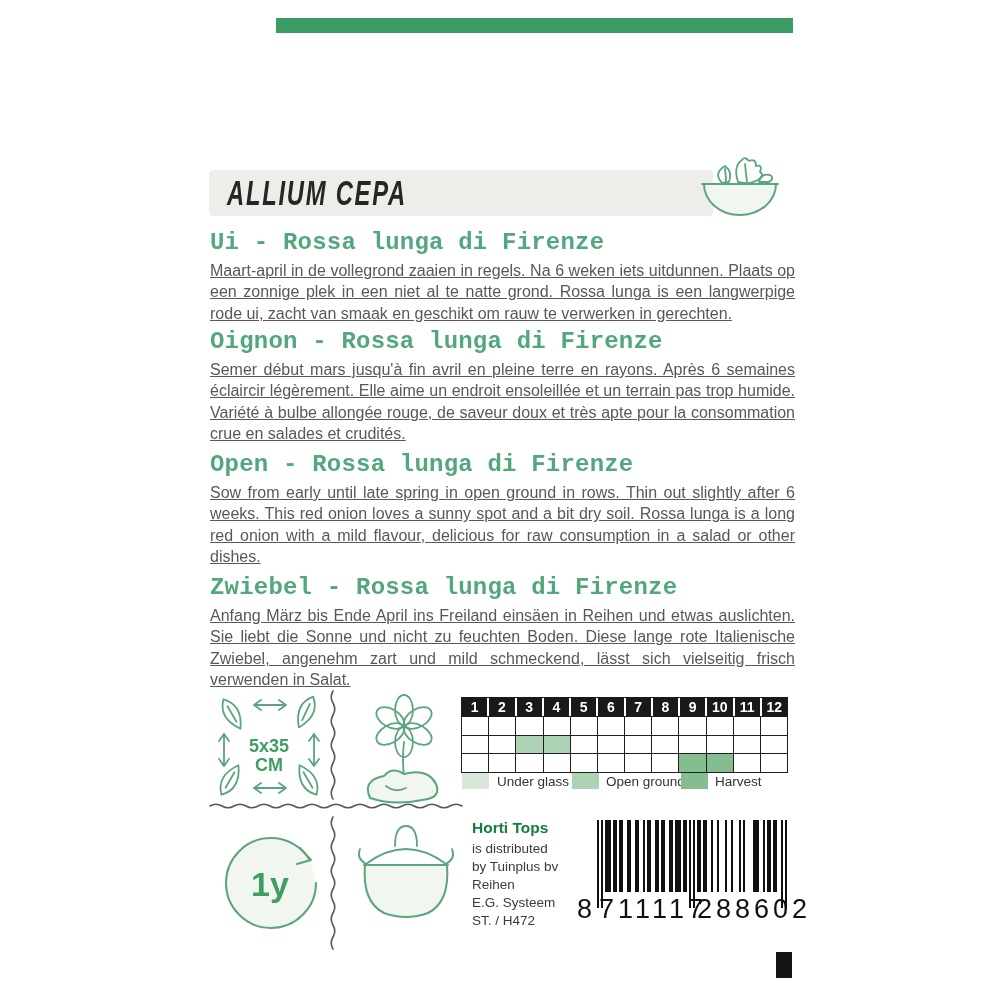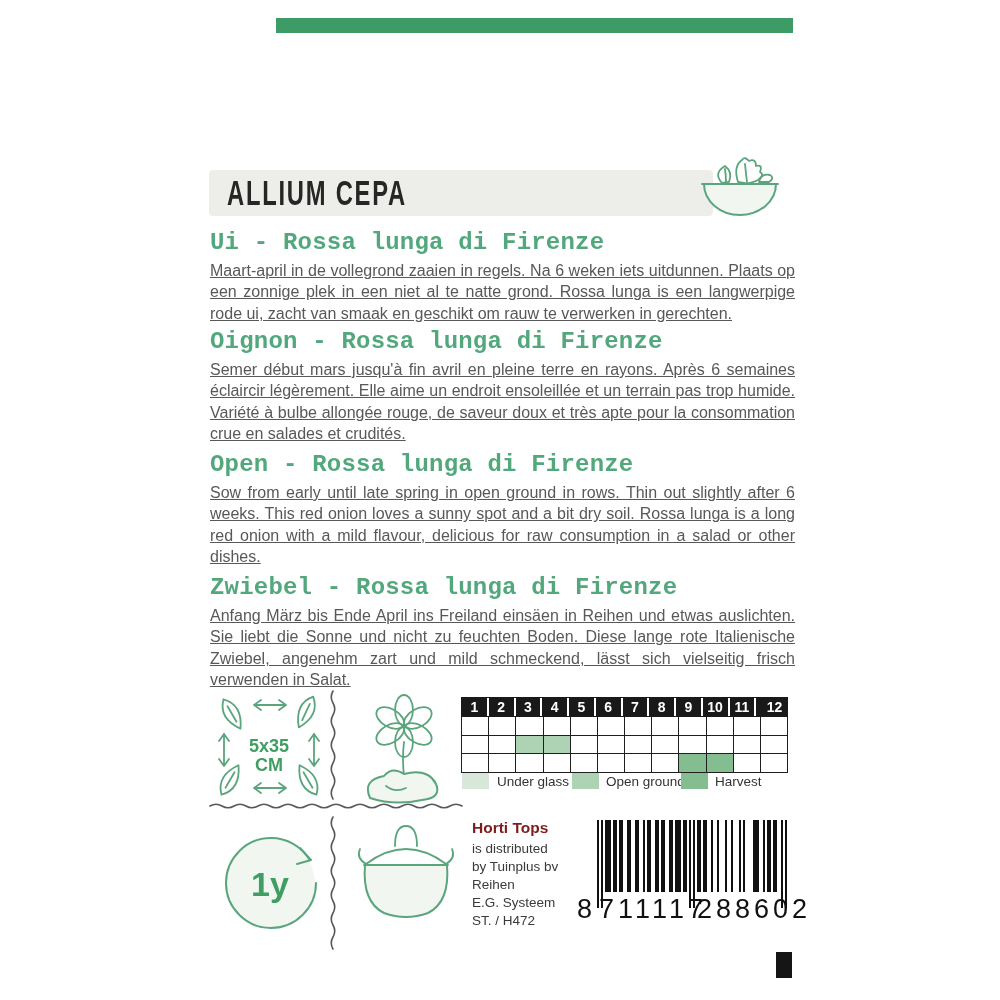--- a/index.html
+++ b/index.html
@@ -3,51 +3,51 @@
 <meta charset="utf-8">
 <style>
   html,body{margin:0;padding:0;background:#ffffff;}
   .page{position:relative;width:1000px;height:1000px;background:#ffffff;overflow:hidden;
         font-family:"Liberation Sans", sans-serif;}
   .abs{position:absolute;}
 
   .topbar{left:276px;top:18px;width:517px;height:15px;background:#3d9c66;}
 
   .banner{left:209px;top:170px;width:504px;height:46px;background:#ededea;border-radius:4px;
-          display:flex;align-items:center;padding-left:18px;box-sizing:border-box;}
+          display:flex;align-items:center;padding-left:18px;box-sizing:border-box;font-style:italic;}
   .banner-title{font-size:27px;font-weight:bold;color:#262626;letter-spacing:2px;
                 transform:scale(0.88,1.32);transform-origin:left center;white-space:nowrap;}
 
   .lang{position:absolute;left:210px;width:585px;}
   .lang h2{margin:0 0 4px 0;font-size:24px;font-weight:bold;color:#52a87c;letter-spacing:.2px;font-family:Liberation Mono, monospace;}
   .lang p{margin:0;font-size:16px;line-height:21.4px;color:#58585a;text-align:justify;text-decoration:underline;}
 
   .icon-svg{position:absolute;}
   .stroke{fill:none;stroke:#5ba57d;stroke-width:2;stroke-linecap:round;stroke-linejoin:round;}
   .stroke-thin{fill:none;stroke:#5ba57d;stroke-width:1.8;stroke-linecap:round;stroke-linejoin:round;}
   .fill-soft{fill:#f1f6f1;}
   .green-bold-text{fill:#3f9e62;font-weight:bold;font-family:"Liberation Sans",sans-serif;}
   .wave-path{fill:none;stroke:#58585a;stroke-width:1.6;stroke-linecap:round;}
 
   .cal{left:461px;top:697px;width:327px;}
   .cal-mrow{display:flex;height:20px;background:#191919;border:1px solid #191919;box-sizing:border-box;}
   .cal-mcell{flex:1;display:flex;align-items:center;justify-content:center;color:#ffffff;
              font-weight:bold;font-size:14px;border-right:2px solid #ffffff;}
-  .cal-mcell:last-child{border-right:none;padding-left:6px;}
+  .cal-mcell:last-child{border-right:none;}
   .cal-rows{border:1px solid #1f1f1f;border-top:none;}
   .cal-row{display:flex;height:17.5px;border-bottom:1px solid #1f1f1f;}
   .cal-row:last-child{border-bottom:none;}
   .cal-cell{flex:1;border-right:1px solid #1f1f1f;background:#ffffff;}
   .cal-cell:last-child{border-right:none;}
 
   .legend-swatch{position:absolute;top:773px;width:27px;height:16px;}
   .legend-label{position:absolute;top:774px;font-size:13.5px;color:#333333;}
 
   .dist{left:472px;top:819px;color:#3a3a3a;}
-  .dist-name{font-size:15.5px;font-weight:bold;color:#7f1d1d;margin-bottom:3px;}
+  .dist-name{font-size:15.5px;font-weight:bold;color:#15803d;margin-bottom:3px;}
   .dist-line{font-size:13.5px;line-height:18px;}
 
   .barcode-bars{left:597px;top:820px;}
   .barcode-bars rect{fill:#111111;}
   .bc-digit{position:absolute;top:894px;font-size:27px;color:#111111;}
   .bc-first{left:577px;}
   .bc-left{left:599px;width:88px;text-align:center;letter-spacing:4px;}
   .bc-right{left:697px;width:88px;text-align:left;letter-spacing:4px;}
 
   .print-mark{left:776px;top:952px;width:16px;height:26px;background:#151515;}

